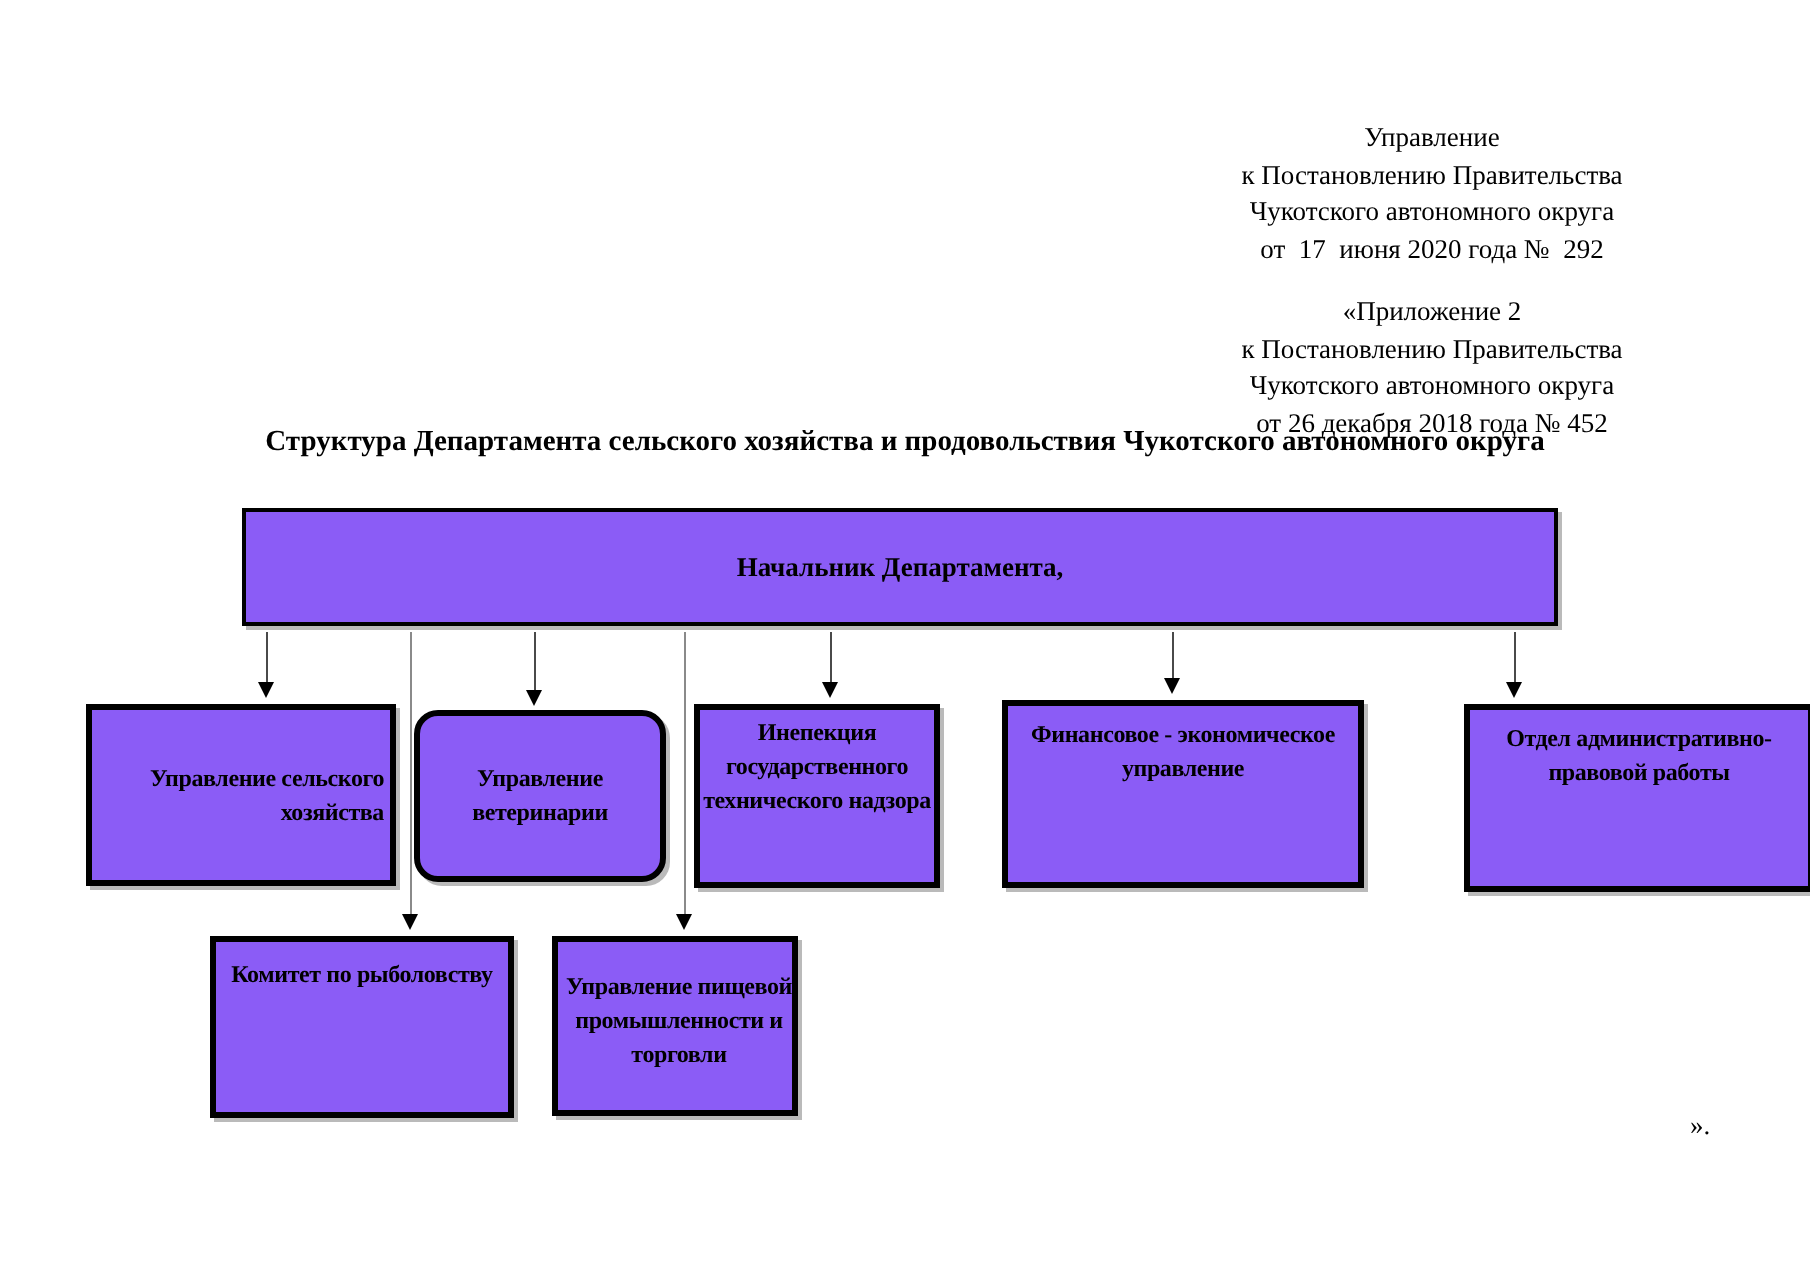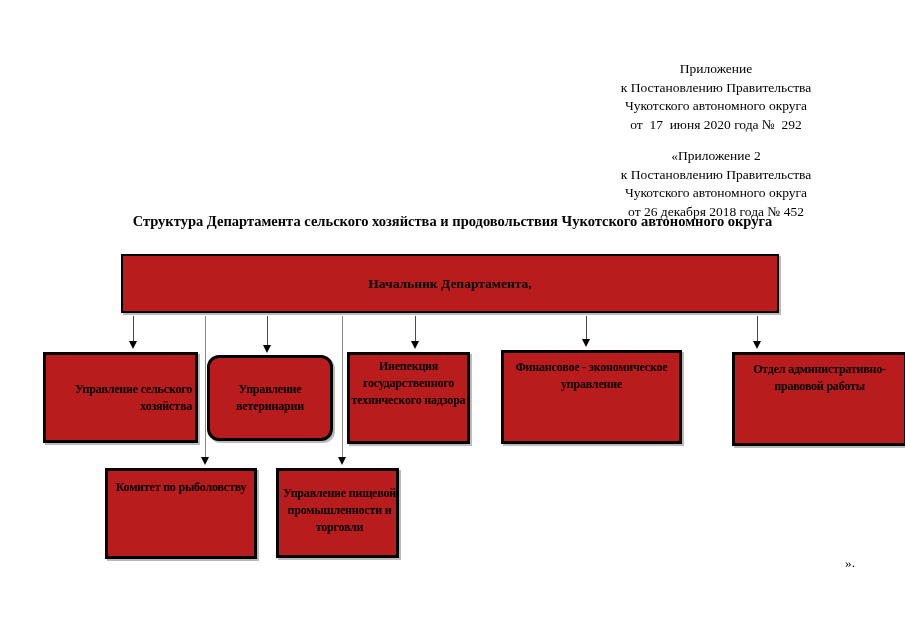--- a/index.html
+++ b/index.html
@@ -35,21 +35,21 @@
     text-align: center;
     font-weight: bold;
     font-size: 14.5px;
   }
 
   
   .box {
     position: absolute;
     box-sizing: border-box;
     border: 3px solid #000000;
-    background: #b91c1c;
+    background: #8b5cf6;
     box-shadow: 2px 2px 0 rgba(130,130,130,0.55);
     text-align: center;
     font-weight: bold;
     font-size: 12px;
     line-height: 17px;
     letter-spacing: -0.2px;
   }
   .root-box {
     left: 121px; top: 254px; width: 658px; height: 59px;
     border-width: 2px;
@@ -102,21 +102,21 @@
     top: 555px;
     font-size: 13.5px;
   }
 </style>
 </head>
 <body>
 
 <div class="page">
 
   <div class="header-note">
-    <div class="line">Приложение</div>
+    <div class="line">Управление</div>
     <div class="line">к Постановлению Правительства</div>
     <div class="line">Чукотского автономного округа</div>
     <div class="line">от  17  июня 2020 года №  292</div>
     <div class="block-gap"></div>
     <div class="line">«Приложение 2</div>
     <div class="line">к Постановлению Правительства</div>
     <div class="line">Чукотского автономного округа</div>
     <div class="line">от 26 декабря 2018 года № 452</div>
   </div>
 

